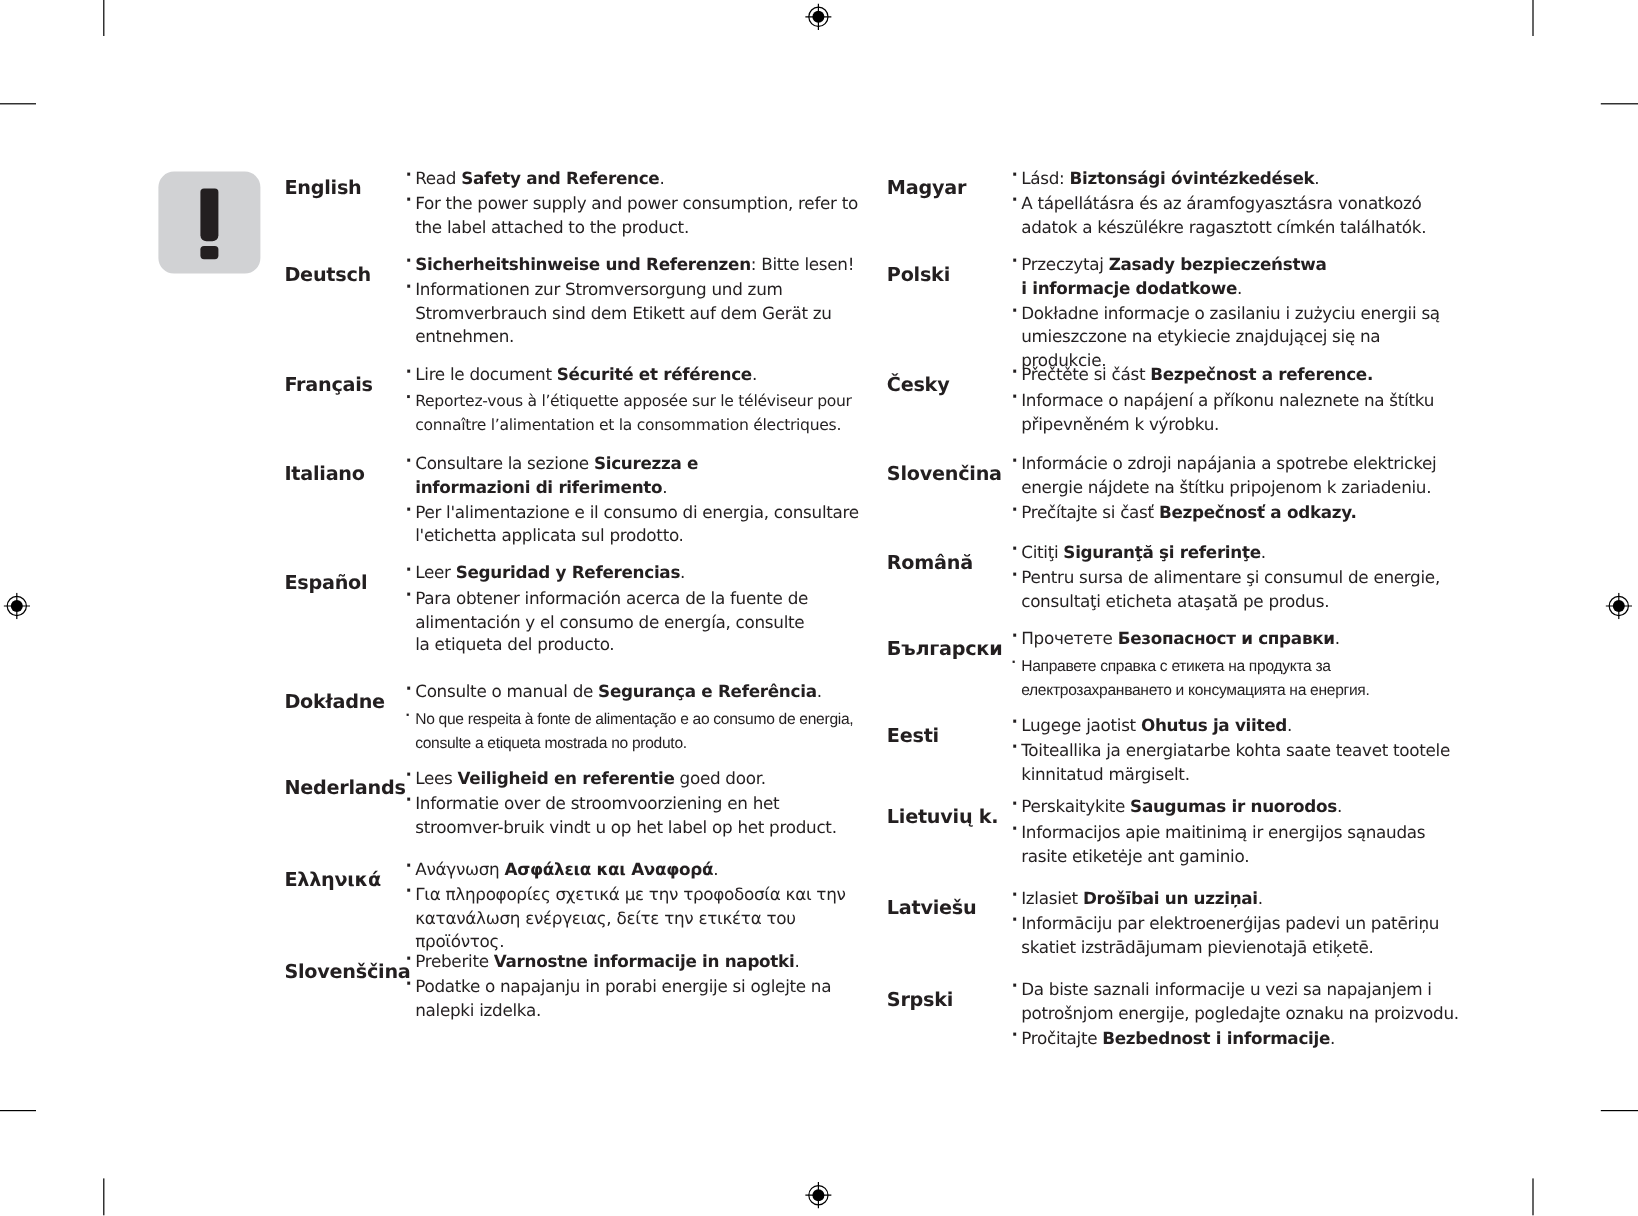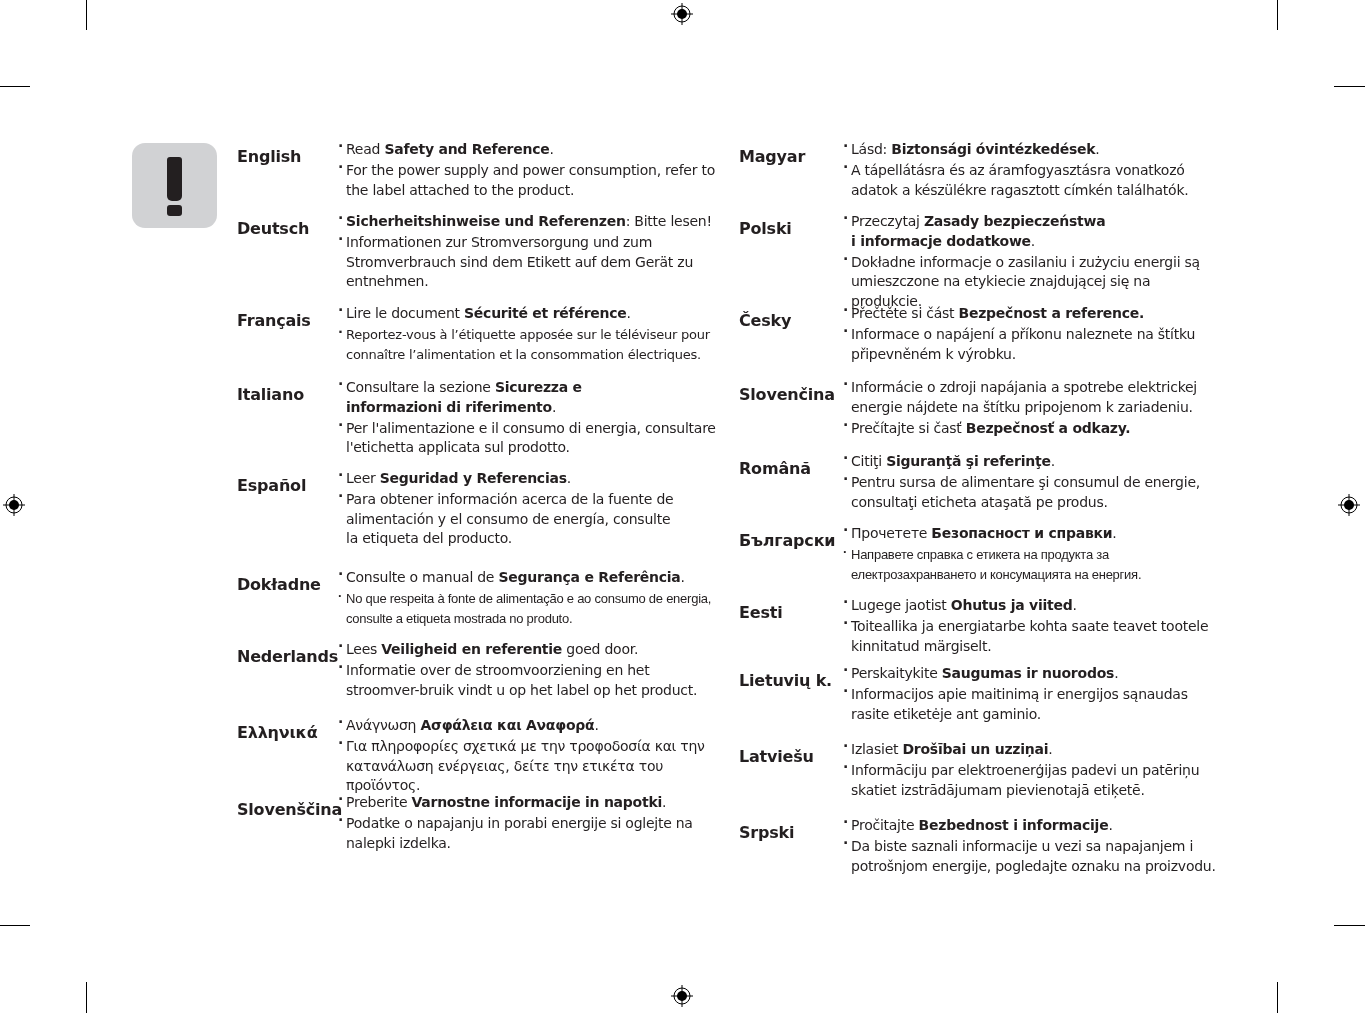--- a/index.html
+++ b/index.html
@@ -196,17 +196,17 @@
   <div class="entry" style="top:600px;">
     <div class="lang">Latviešu</div>
     <div class="items">
       <div class="item"><span>Izlasiet </span><b>Drošībai un uzziņai</b><span>.</span></div>
       <div class="item" style="width:350px;"><span>Informāciju par elektroenerģijas padevi un patēriņu skatiet izstrādājumam pievienotajā etiķetē.</span></div>
     </div>
   </div>
   <div class="entry" style="top:676px;">
     <div class="lang">Srpski</div>
     <div class="items">
+      <div class="item"><span>Da biste saznali informacije u vezi sa napajanjem i potrošnjom energije, pogledajte oznaku na proizvodu.</span></div>
       <div class="item"><span>Pročitajte </span><b>Bezbednost i informacije</b><span>.</span></div>
-      <div class="item"><span>Da biste saznali informacije u vezi sa napajanjem i potrošnjom energije, pogledajte oznaku na proizvodu.</span></div>
     </div>
   </div>
 </div>
 
 </body></html>

